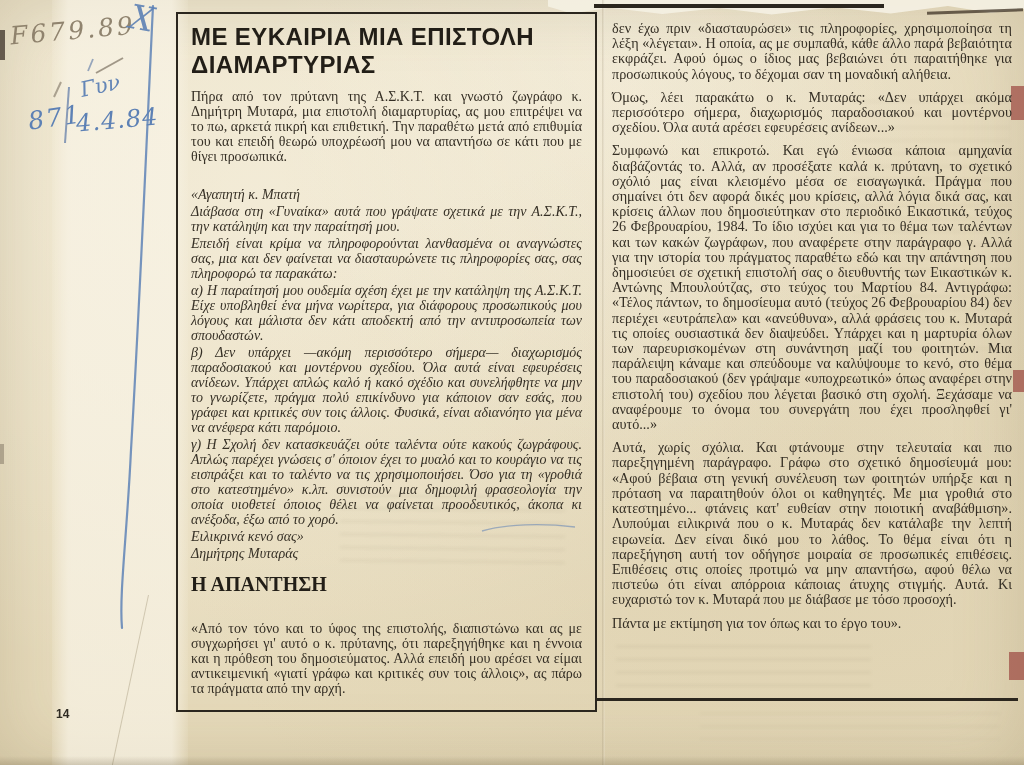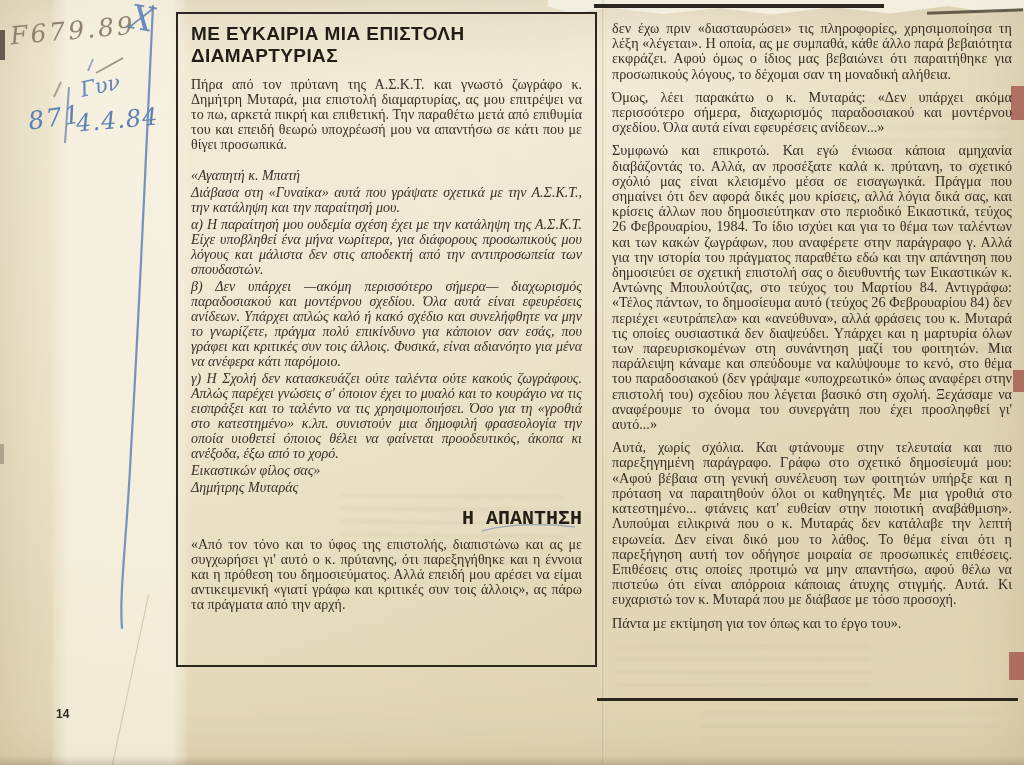--- a/index.html
+++ b/index.html
@@ -20,27 +20,27 @@
   .bottom-edge{position:absolute;left:0;top:756px;width:1024px;height:9px;background:linear-gradient(180deg,transparent,rgba(95,82,55,.22));}
 
   
   .rule-top{position:absolute;left:594px;top:4px;width:290px;height:4px;background:#2b261e;}
   .rule-top-frag{position:absolute;left:927px;top:10px;width:96px;height:3px;background:#473c2e;opacity:.8;transform:rotate(-2deg);}
   .rule-bottom{position:absolute;left:597px;top:698px;width:421px;height:3px;background:#2b261e;}
 
   
   .article-box{position:absolute;left:176px;top:12px;width:421px;min-height:655px;box-sizing:border-box;
     border:2px solid #2b261e;padding:7px 13px 12px 13px;color:#342e24;}
-  .headline{font-family:"Liberation Sans",sans-serif;font-weight:700;font-size:19px;letter-spacing:.4px;
+  .headline{font-family:"Liberation Sans",sans-serif;font-weight:700;font-size:24px;letter-spacing:.4px;
     color:#221e17;margin:2px 0 10px 0;}
   .bodytext p{font-size:14px;line-height:15px;margin:0 0 2px 0;text-align:justify;color:#352f25;}
   .letter p{font-style:italic;}
-  .letter{margin-top:16px;}
+  .letter{margin-top:23px;}
   .closing{text-align:right;padding-right:6px;font-style:italic;}
-  .heading2{font-family:Liberation Mono, monospace;font-weight:700;font-size:20px;color:#221e17;margin:12px 0 7px 0;text-align:right;}
+  .heading2{font-family:Liberation Serif, serif;font-weight:700;font-size:20px;color:#221e17;margin:12px 0 25px 0;}
 
   
   .col2{position:absolute;left:612px;top:13px;width:400px;color:#352f25;}
   .col2 p{font-size:14.2px;line-height:15.2px;margin:8px 0 3px 0;text-align:justify;}
   .sig2{text-align:right;padding-right:36px;margin-top:2px;font-size:14.5px;letter-spacing:1px;}
 
   
   .hw{position:absolute;font-family:"DejaVu Serif",serif;font-style:italic;white-space:nowrap;}
   .hw-pencil{left:10px;top:16px;font-size:25px;letter-spacing:3px;color:#867964;transform:rotate(-5deg);opacity:.9;}
   .hw-x{left:130px;top:-2px;font-size:34px;color:#5d81b5;transform:rotate(10deg);opacity:.9;}
@@ -102,33 +102,34 @@
     <path d="M54,97 L61,82" stroke="#8b8171" stroke-width="2" fill="none" opacity="0.7"></path>
     <path d="M88,71 L93,59" stroke="#6e86ad" stroke-width="1.8" fill="none" opacity="0.7"></path>
   </svg>
 
   <div class="article-box bodytext">
     <div class="headline">ΜΕ ΕΥΚΑΙΡΙΑ ΜΙΑ ΕΠΙΣΤΟΛΗ ΔΙΑΜΑΡΤΥΡΙΑΣ</div>
     <p>Πήρα από τον πρύτανη της Α.Σ.Κ.Τ. και γνωστό ζωγράφο κ. Δημήτρη Μυταρά, μια επιστολή διαμαρτυρίας, ας μου επιτρέψει να το πω, αρκετά πικρή και επιθετική. Την παραθέτω μετά από επιθυμία του και επειδή θεωρώ υποχρέωσή μου να απαντήσω σε κάτι που με θίγει προσωπικά.</p>
     <div class="letter">
       <p>«Αγαπητή κ. Μπατή</p>
       <p>Διάβασα στη «Γυναίκα» αυτά που γράψατε σχετικά με την Α.Σ.Κ.Τ., την κατάληψη και την παραίτησή μου.</p>
-      <p>α) Η παραίτησή μου ουδεμία σχέση έχει με την κατάληψη της Α.Σ.Κ.Τ. Είχε υποβληθεί ένα μήνα νωρίτερα, για διάφορους προσωπικούς μου λόγους και μάλιστα δεν στις αποδεκτή από την αντιπροσωπεία των σπουδαστών.</p>
+      <p>Επειδή είναι κρίμα να πληροφορούνται λανθασμένα οι αναγνώστες σας, μια και δεν φαίνεται να διασταυρώνετε τις πληροφορίες σας, σας πληροφορώ τα παρακάτω:</p>
+      <p>α) Η παραίτησή μου ουδεμία σχέση έχει με την κατάληψη της Α.Σ.Κ.Τ. Είχε υποβληθεί ένα μήνα νωρίτερα, για διάφορους προσωπικούς μου λόγους και μάλιστα δεν κάτι αποδεκτή από την αντιπροσωπεία των σπουδαστών.</p>
       <p>β) Δεν υπάρχει —ακόμη περισσότερο σήμερα— διαχωρισμός παραδοσιακού και μοντέρνου σχεδίου. Όλα αυτά είναι εφευρέσεις ανίδεων. Υπάρχει απλώς καλό ή κακό σχέδιο και συνελήφθητε να μην το γνωρίζετε, πράγμα πολύ επικίνδυνο για κάποιον σαν εσάς, που γράφει και κριτικές συν τοις άλλοις. Φυσικά, είναι αδιανόητο για μένα να ανέφερα κάτι παρόμοιο.</p>
       <p>γ) Η Σχολή δεν κατασκευάζει ούτε ταλέντα ούτε κακούς ζωγράφους. Απλώς παρέχει γνώσεις σ' όποιον έχει το μυαλό και το κουράγιο να τις εισπράξει και το ταλέντο να τις χρησιμοποιήσει. Όσο για τη «γροθιά στο κατεστημένο» κ.λπ. συνιστούν μια δημοφιλή φρασεολογία την οποία υιοθετεί όποιος θέλει να φαίνεται προοδευτικός, άκοπα κι ανέξοδα, έξω από το χορό.</p>
-      <p class="closing">Εικαστικών φίλος σας»</p>
+      <p class="closing">Ειλικρινά κενό σας»</p>
       <p class="closing">Δημήτρης Μυταράς</p>
     </div>
     <div class="heading2">Η ΑΠΑΝΤΗΣΗ</div>
     <p>«Από τον τόνο και το ύφος της επιστολής, διαπιστώνω και ας με συγχωρήσει γι' αυτό ο κ. πρύτανης, ότι παρεξηγήθηκε και η έννοια και η πρόθεση του δημοσιεύματος. Αλλά επειδή μου αρέσει να είμαι αντικειμενική «γιατί γράφω και κριτικές συν τοις άλλοις», ας πάρω τα πράγματα από την αρχή.</p>
   </div>
 
   <div class="col2">
     <p>δεν έχω πριν «διασταυρώσει» τις πληροφορίες, χρησιμοποίησα τη λέξη «λέγεται». Η οποία, ας με συμπαθά, κάθε άλλο παρά βεβαιότητα εκφράζει. Αφού όμως ο ίδιος μας βεβαιώνει ότι παραιτήθηκε για προσωπικούς λόγους, το δέχομαι σαν τη μοναδική αλήθεια.</p>
-    <p>Όμως, λέει παρακάτω ο κ. Μυταράς: «Δεν υπάρχει ακόμα περισσότερο σήμερα, διαχωρισμός παραδοσιακού και μοντέρνου σχεδίου. Όλα αυτά είναι εφευρέσεις ανίδεων...»</p>
+    <p>Όμως, λέει παρακάτω ο κ. Μυταράς: «Δεν υπάρχει ακόμα περισσότερο σήμερα, διαχωρισμός παραδοσιακού και μοντέρνου σχεδίου. Όλα αυτά αρέσει εφευρέσεις ανίδεων...»</p>
     <p>Συμφωνώ και επικροτώ. Και εγώ ένιωσα κάποια αμηχανία διαβάζοντάς το. Αλλά, αν προσέξατε καλά κ. πρύτανη, το σχετικό σχόλιό μας είναι κλεισμένο μέσα σε εισαγωγικά. Πράγμα που σημαίνει ότι δεν αφορά δικές μου κρίσεις, αλλά λόγια δικά σας, και κρίσεις άλλων που δημοσιεύτηκαν στο περιοδικό Εικαστικά, τεύχος 26 Φεβρουαρίου, 1984. Το ίδιο ισχύει και για το θέμα των ταλέντων και των κακών ζωγράφων, που αναφέρετε στην παράγραφο γ. Αλλά για την ιστορία του πράγματος παραθέτω εδώ και την απάντηση που δημοσιεύει σε σχετική επιστολή σας ο διευθυντής των Εικαστικών κ. Αντώνης Μπουλούτζας, στο τεύχος του Μαρτίου 84. Αντιγράφω: «Τέλος πάντων, το δημοσίευμα αυτό (τεύχος 26 Φεβρουαρίου 84) δεν περιέχει «ευτράπελα» και «ανεύθυνα», αλλά φράσεις του κ. Μυταρά τις οποίες ουσιαστικά δεν διαψεύδει. Υπάρχει και η μαρτυρία όλων των παρευρισκομένων στη συνάντηση μαζί του φοιτητών. Μια παράλειψη κάναμε και σπεύδουμε να καλύψουμε το κενό, στο θέμα του παραδοσιακού (δεν γράψαμε «υποχρεωτικό» όπως αναφέρει στην επιστολή του) σχεδίου που λέγεται βασικό στη σχολή. Ξεχάσαμε να αναφέρουμε το όνομα του συνεργάτη που έχει προσληφθεί γι' αυτό...»</p>
     <p>Αυτά, χωρίς σχόλια. Και φτάνουμε στην τελευταία και πιο παρεξηγημένη παράγραφο. Γράφω στο σχετικό δημοσίευμά μου: «Αφού βέβαια στη γενική συνέλευση των φοιτητών υπήρξε και η πρόταση να παραιτηθούν όλοι οι καθηγητές. Με μια γροθιά στο κατεστημένο... φτάνεις κατ' ευθείαν στην ποιοτική αναβάθμιση». Λυπούμαι ειλικρινά που ο κ. Μυταράς δεν κατάλαβε την λεπτή ειρωνεία. Δεν είναι δικό μου το λάθος. Το θέμα είναι ότι η παρεξήγηση αυτή τον οδήγησε μοιραία σε προσωπικές επιθέσεις. Επιθέσεις στις οποίες προτιμώ να μην απαντήσω, αφού θέλω να πιστεύω ότι είναι απόρροια κάποιας άτυχης στιγμής. Αυτά. Κι ευχαριστώ τον κ. Μυταρά που με διάβασε με τόσο προσοχή.</p>
     <p>Πάντα με εκτίμηση για τον όπως και το έργο του».</p>
   </div>
 
   <div class="pagenum">14</div>
   <div class="bottom-edge"></div>
 </div>
 
 </body></html>

